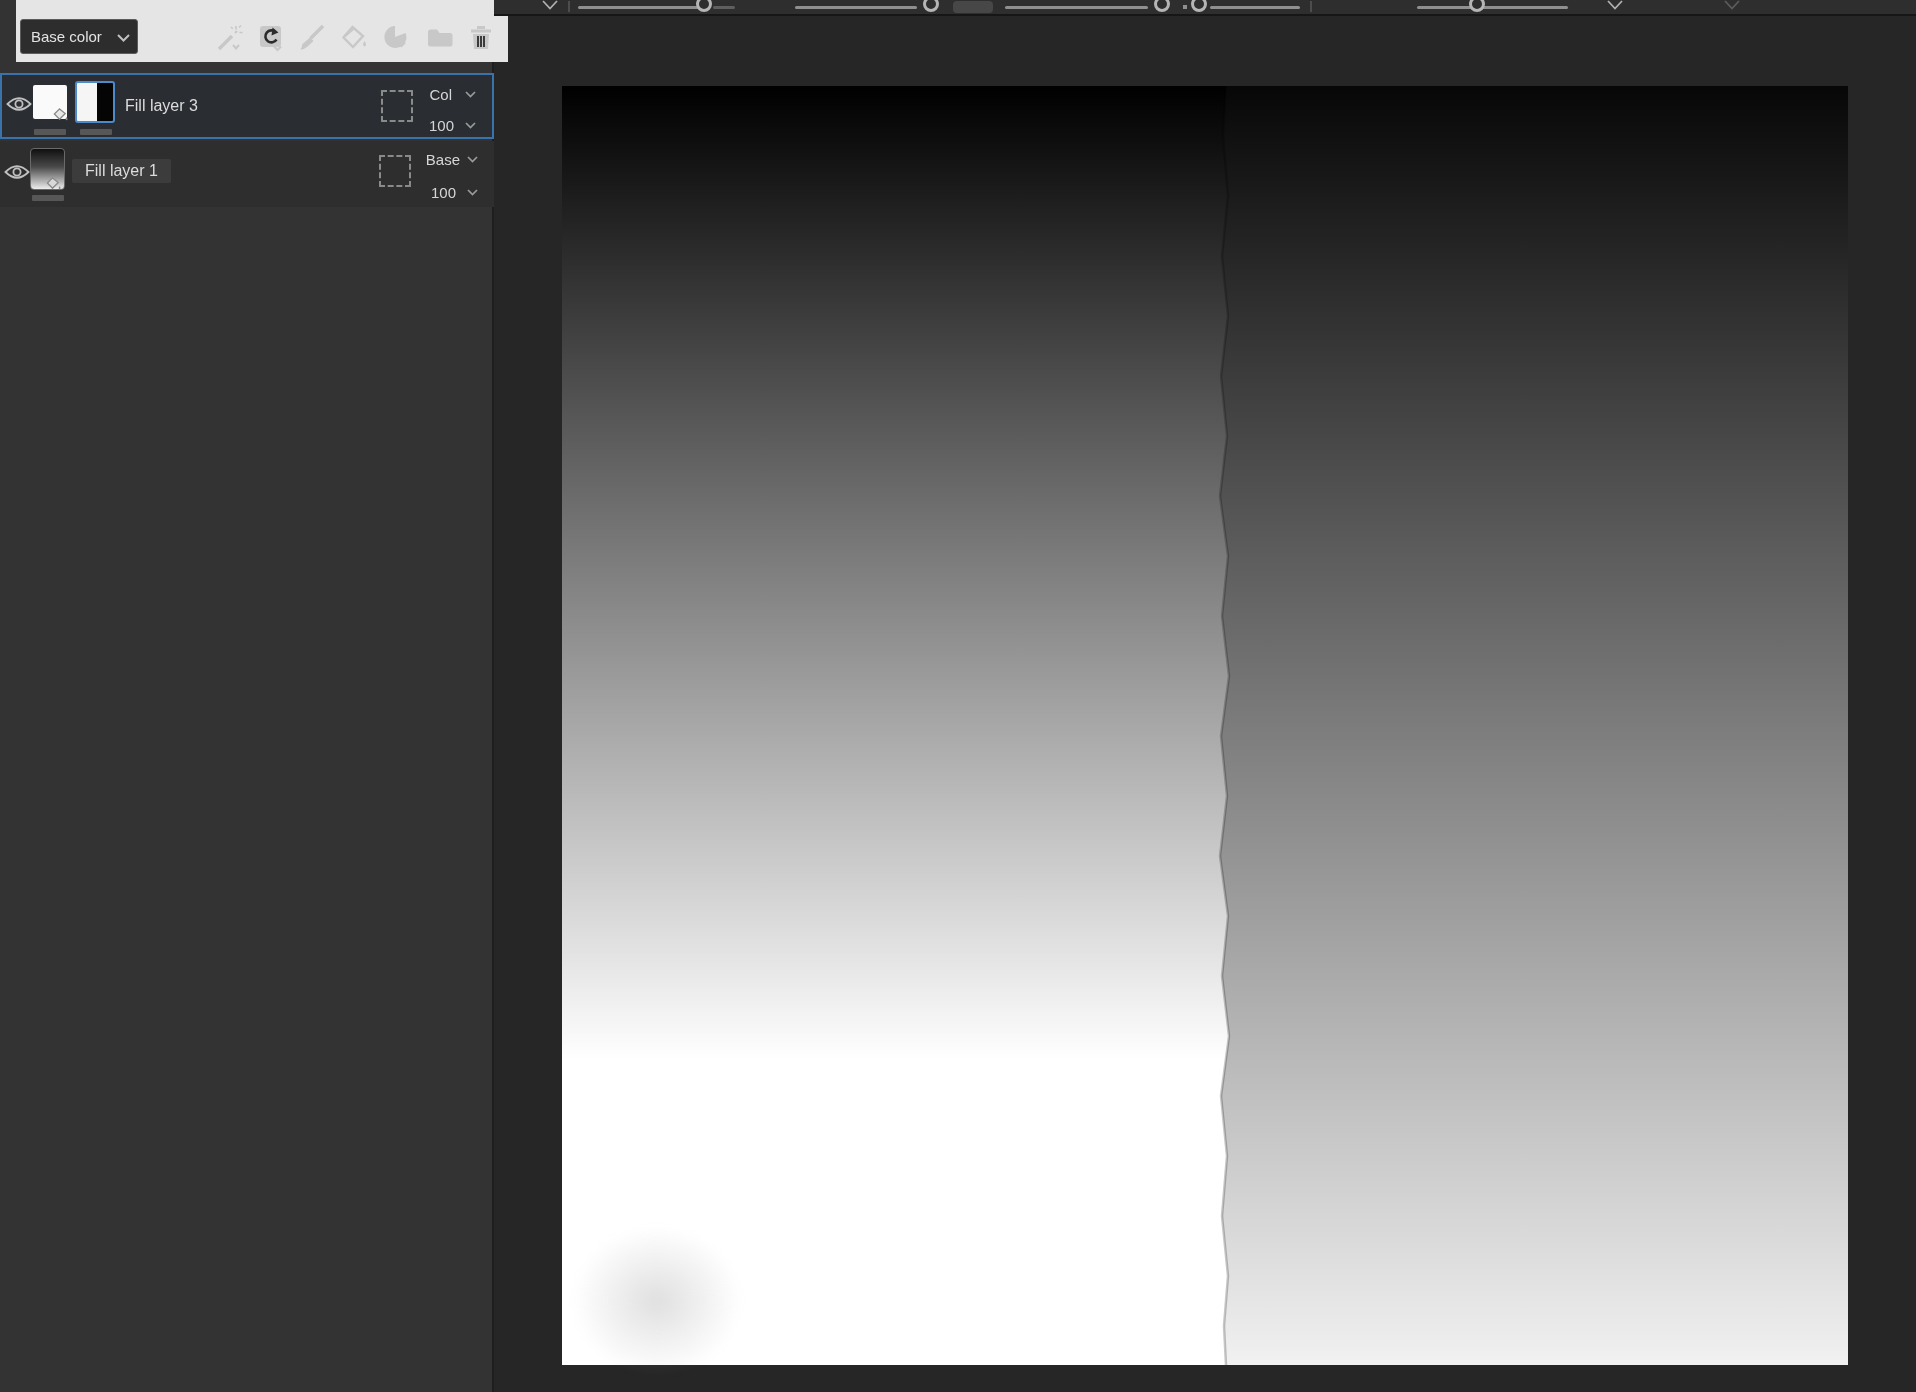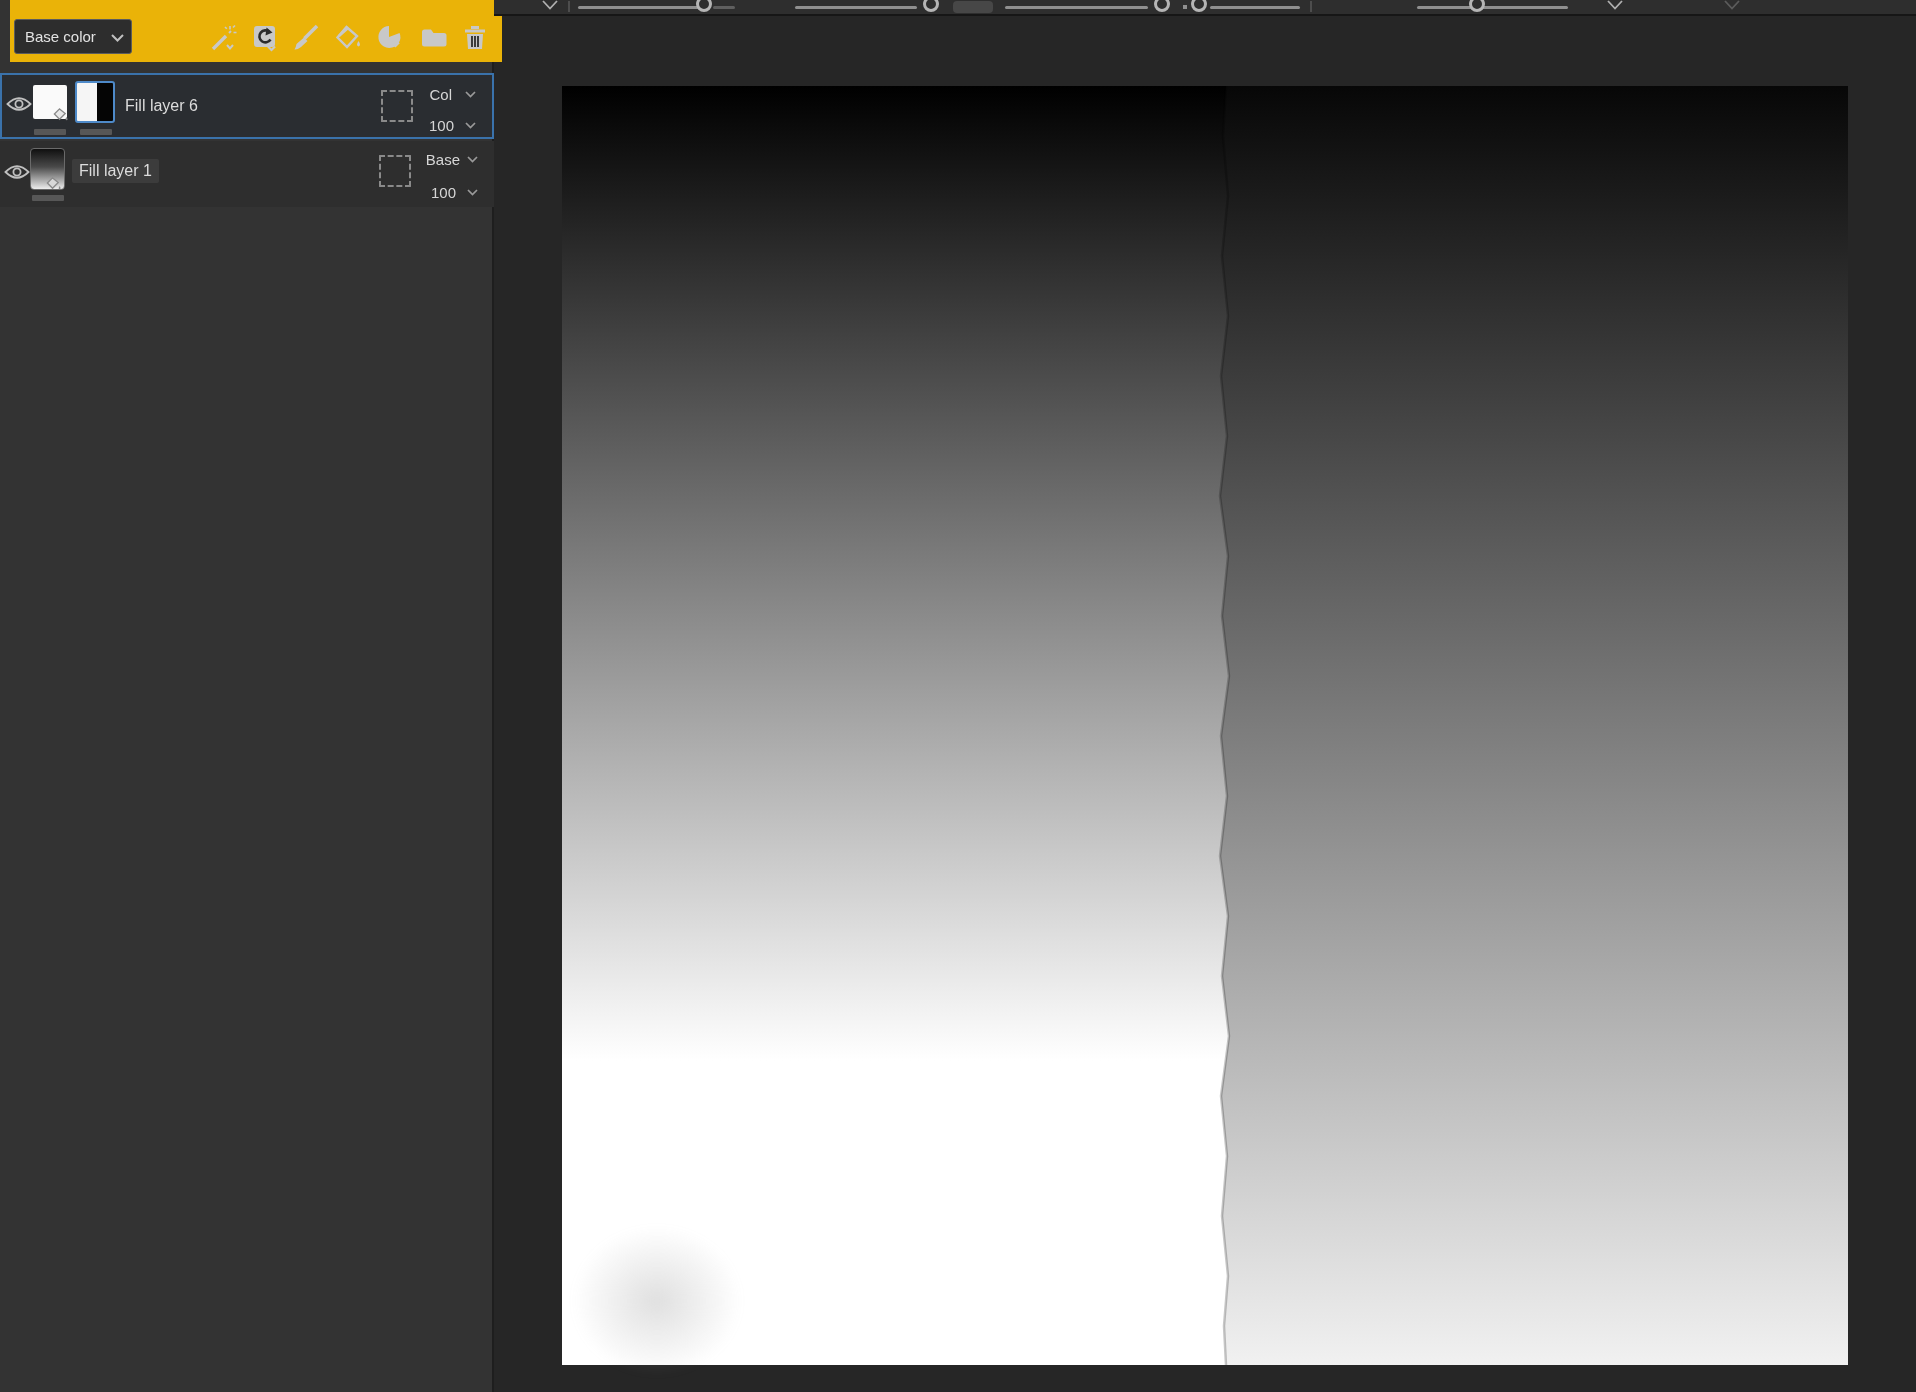--- a/index.html
+++ b/index.html
@@ -3,41 +3,41 @@
 <meta charset="utf-8">
 <style>
   html,body{margin:0;padding:0;background:#262626;}
   #app{position:relative;width:1916px;height:1392px;background:#262626;
        font-family:"Liberation Sans",sans-serif;overflow:hidden;
        -webkit-font-smoothing:antialiased;}
   #app *{box-sizing:border-box;position:absolute;}
 
   
   .layers-panel{left:0;top:0;width:494px;height:1392px;background:#333333;border-right:2px solid #1e1e1e;}
-  .panel-toolbar{left:10px;top:0;width:492px;height:62px;background:#eab308;}
+  .panel-toolbar{left:16px;top:0;width:492px;height:62px;background:#e5e5e5;}
   .channel-dropdown{left:4px;top:19px;width:118px;height:35px;border:1px solid #5c5c5c;border-radius:3px;
        background:#2d2d2d;cursor:pointer;}
   .channel-dropdown .lbl{left:10px;top:8px;font-size:15px;color:#e2e2e2;white-space:nowrap;}
   .channel-dropdown svg{right:7px;top:14px;}
   .tool-btn{top:22px;width:32px;height:32px;display:flex;align-items:center;justify-content:center;cursor:pointer;}
   .tool-btn svg{position:static;}
 
   
   .layer-row{left:0;width:494px;height:66px;}
   .row-selected{top:73px;background:#2a2d31;border:2px solid #3a72ab;}
   .row-normal{top:141px;background:#2e2e2e;}
   .eye{left:4px;width:26px;height:18px;cursor:pointer;}
   .thumb-fill2{left:31px;top:10px;width:34px;height:34px;background:#fafafa;border-radius:2px;cursor:pointer;}
   .thumb-mask{left:73px;top:6px;width:40px;height:42px;border:2px solid #4e8ac9;border-radius:3px;
        background:linear-gradient(90deg,#f5f5f5 0 55%,#050505 55% 100%);cursor:pointer;}
   .thumb-fill1{left:30px;top:7px;width:35px;height:42px;border:1px solid #6a6a6a;border-radius:4px;
        background:linear-gradient(180deg,#101010 0%,#4a4a4a 45%,#ededed 100%);cursor:pointer;}
   .opacity-bar{top:54px;height:6px;width:32px;background:#575757;border-radius:1px;}
   .layer-name{font-size:16px;color:#dcdcdc;white-space:nowrap;}
-  .name-editbox{background:rgba(255,255,255,0.07);border-radius:2px;padding:3px 7px;}
+  .name-editbox{background:rgba(255,255,255,0.07);border-radius:2px;padding:3px 13px;}
   .dashed-box{left:379px;width:32px;height:32px;border:2px dashed #8a8a8a;border-radius:1px;cursor:pointer;}
   .blend-txt{font-size:15px;color:#d6d6d6;white-space:nowrap;text-align:right;cursor:pointer;}
   .mini-chev{cursor:pointer;}
   .badge{width:17px;height:16px;}
 
   
   .topbar{left:494px;top:0;width:1422px;height:16px;background:#2e2e2e;border-bottom:2px solid #161616;overflow:hidden;}
   .track{top:6px;height:3px;background:#8f8f8f;border-radius:2px;}
   .track-dim{top:6px;height:3px;background:#5f5f5f;border-radius:2px;}
   .knob{top:-4px;width:16px;height:16px;border:3px solid #b5b5b5;border-radius:50%;background:#2e2e2e;cursor:pointer;}
@@ -141,21 +141,21 @@
           <path d="M8 2 L14 7 L8 13 L2.5 7.5 Z" fill="#e8e8e8" stroke="#8a8a8a" stroke-width="1.4"></path>
           <path d="M15.5 10.5 q2 2.8 0 3.6 q-2 -0.8 0 -3.6" fill="#8a8a8a"></path>
         </svg>
       </div>
 
       <div class="thumb-mask"></div>
 
       <div class="opacity-bar" style="left:32px"></div>
       <div class="opacity-bar" style="left:78px"></div>
 
-      <span class="layer-name" style="left:123px;top:22px">Fill layer 6</span>
+      <span class="layer-name" style="left:123px;top:22px">Fill layer 3</span>
 
       <div class="dashed-box" style="top:15px"></div>
 
       <span class="blend-txt" style="right:40px;top:11px">Col</span>
       <svg class="mini-chev" style="right:16px;top:16px" width="11" height="7" viewBox="0 0 11 7">
         <polyline points="1,1 5.5,5.5 10,1" fill="none" stroke="#9a9a9a" stroke-width="1.7"></polyline>
       </svg>
 
       <span class="blend-txt" style="right:38px;top:42px">100</span>
       <svg class="mini-chev" style="right:16px;top:47px" width="11" height="7" viewBox="0 0 11 7">

